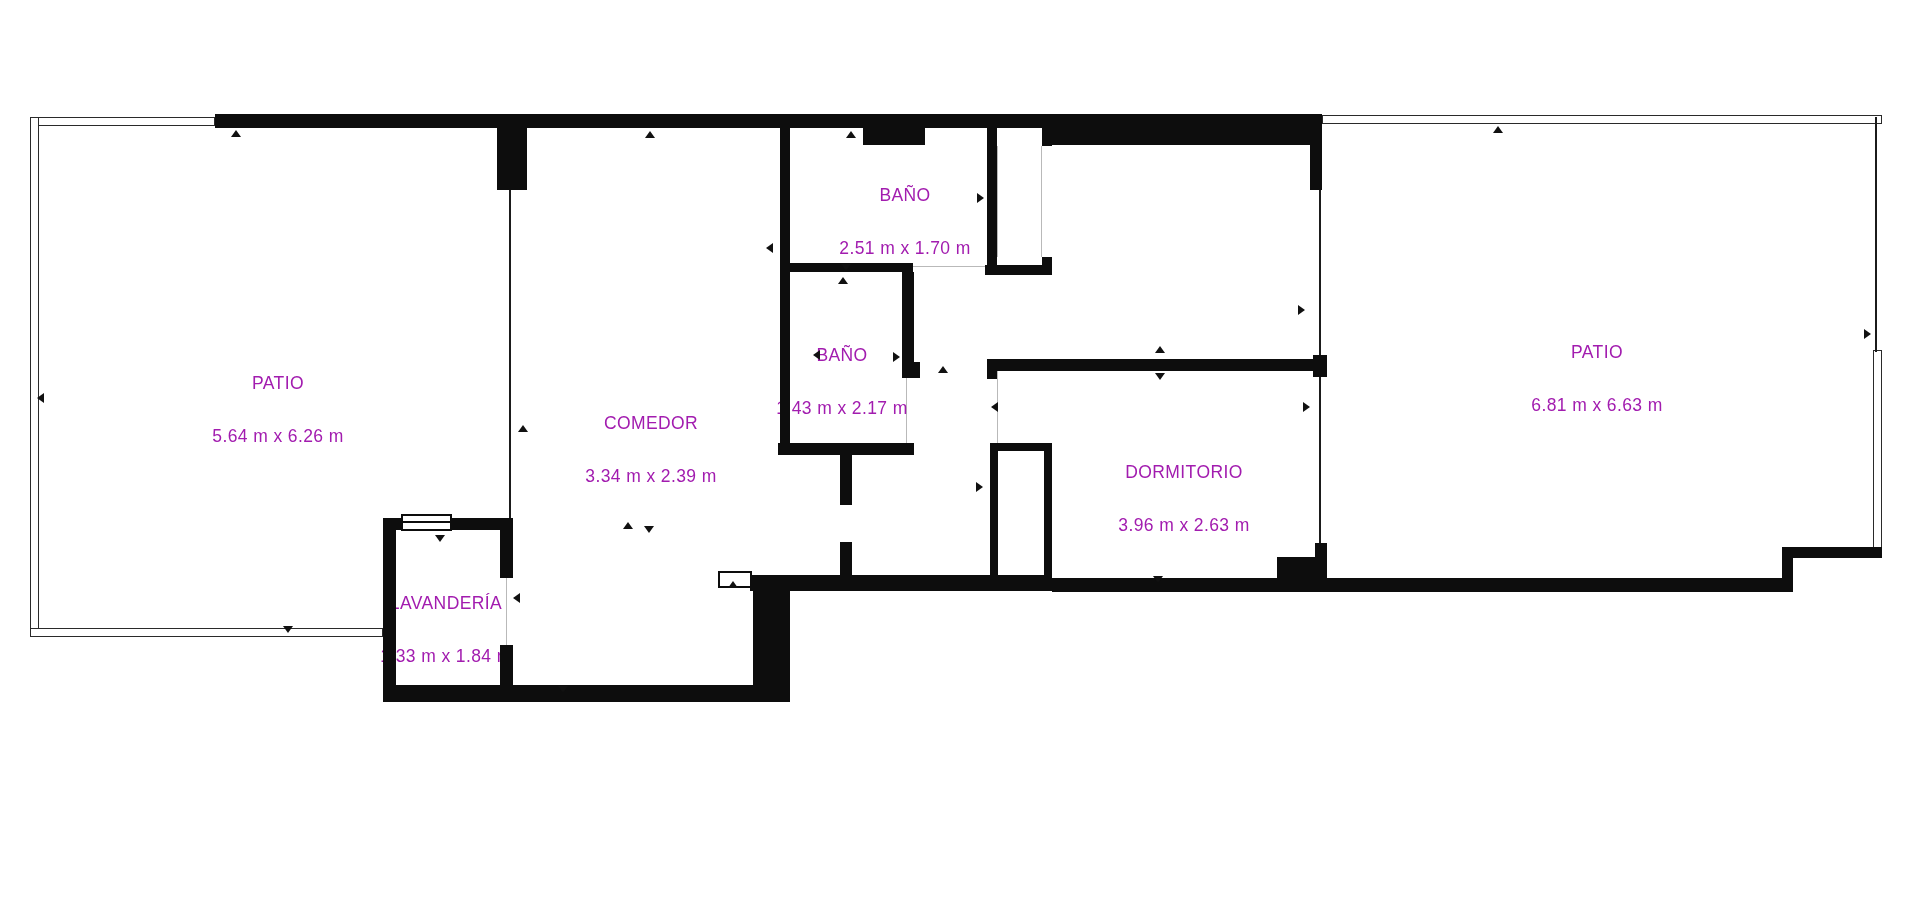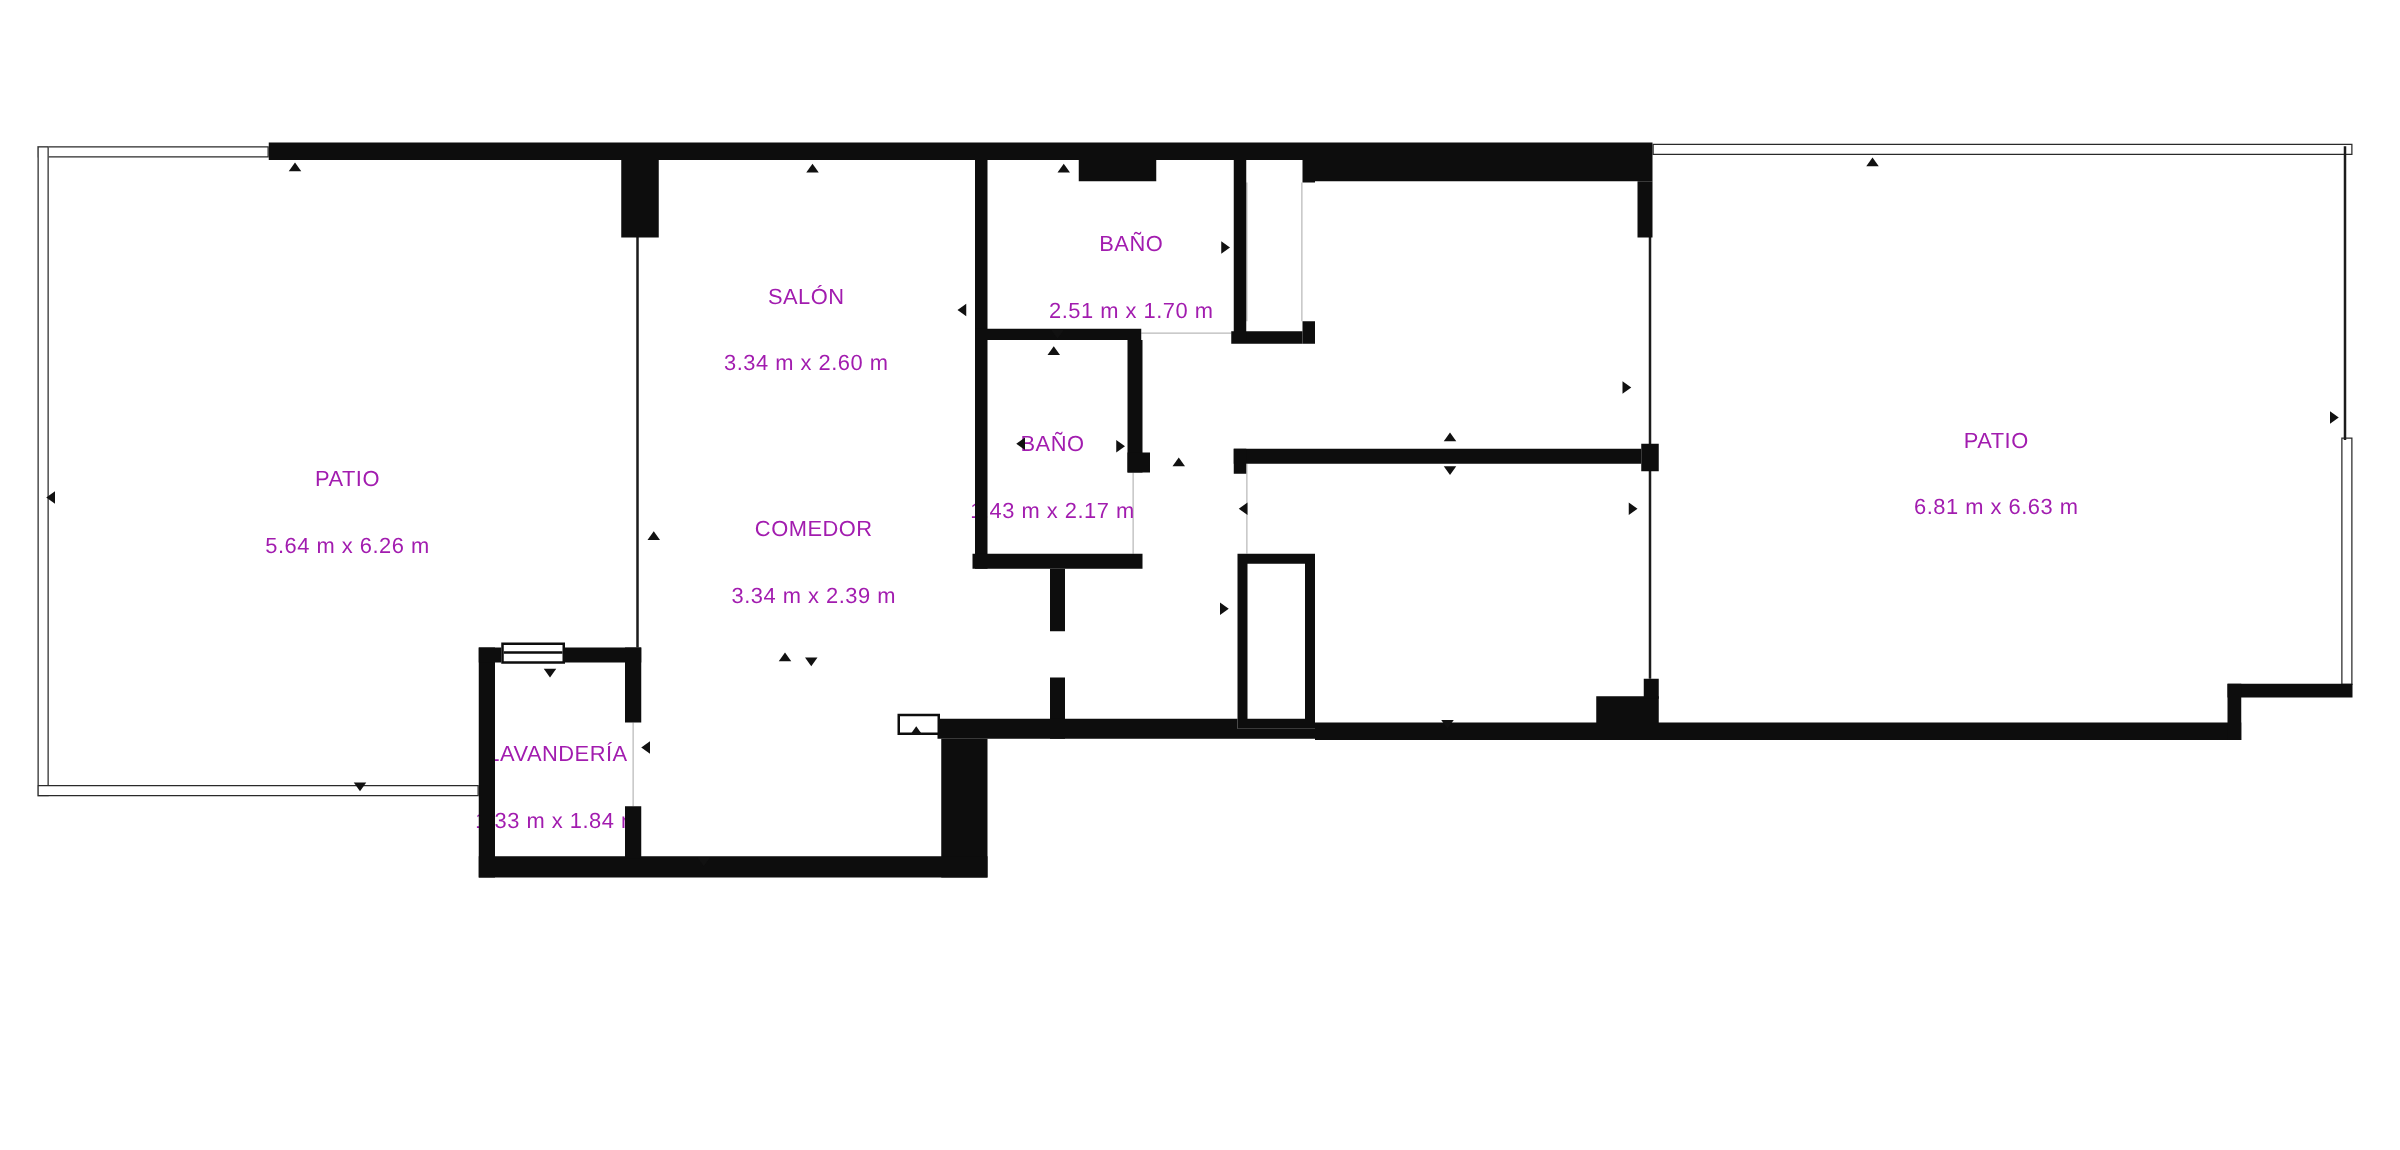--- a/index.html
+++ b/index.html
@@ -48,35 +48,35 @@
   <div class="jamb" style="left:997px;top:146px;width:1px;height:111px;"></div>
   <div class="jamb" style="left:1041px;top:146px;width:1px;height:111px;"></div>
   <div class="jamb" style="left:906px;top:378px;width:1px;height:65px;"></div>
   <div class="jamb" style="left:506px;top:578px;width:1px;height:67px;"></div>
   <div class="jamb" style="left:997px;top:371px;width:1px;height:72px;"></div>
 
   <div class="label" style="left:168px;top:371px;width:220px;">
     <span class="rname">PATIO</span>
     <span class="rdims">5.64 m x 6.26 m</span>
   </div>
-  <div class="label" style="left:535px;top:225px;width:220px;">
-    <span class="rname">SALÓN</span>
-    <span class="rdims">3.34 m x 2.60 m</span>
-  </div>
   <div class="label" style="left:795px;top:183px;width:220px;">
     <span class="rname">BAÑO</span>
     <span class="rdims">2.51 m x 1.70 m</span>
   </div>
   <div class="label" style="left:732px;top:343px;width:220px;">
     <span class="rname">BAÑO</span>
     <span class="rdims">1.43 m x 2.17 m</span>
   </div>
   <div class="label" style="left:541px;top:411px;width:220px;">
     <span class="rname">COMEDOR</span>
     <span class="rdims">3.34 m x 2.39 m</span>
+  </div>
+  <div class="label" style="left:1074px;top:460px;width:220px;">
+    <span class="rname">DORMITORIO</span>
+    <span class="rdims">3.96 m x 2.63 m</span>
   </div>
   <div class="label" style="left:1487px;top:340px;width:220px;">
     <span class="rname">PATIO</span>
     <span class="rdims">6.81 m x 6.63 m</span>
   </div>
   <div class="label" style="left:336px;top:591px;width:220px;">
     <span class="rname">LAVANDERÍA</span>
     <span class="rdims">1.33 m x 1.84 m</span>
   </div>
 

